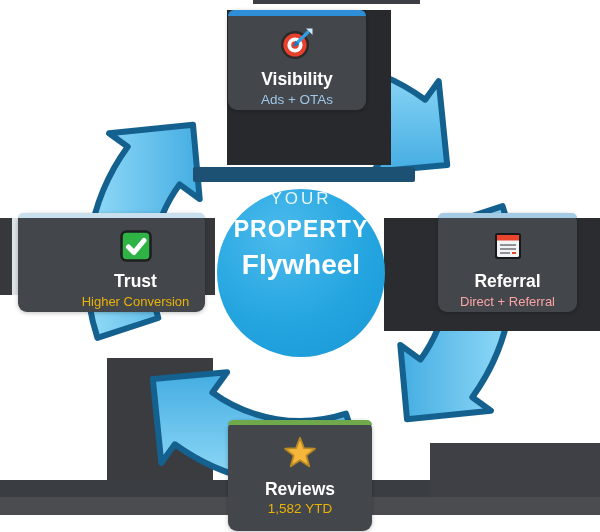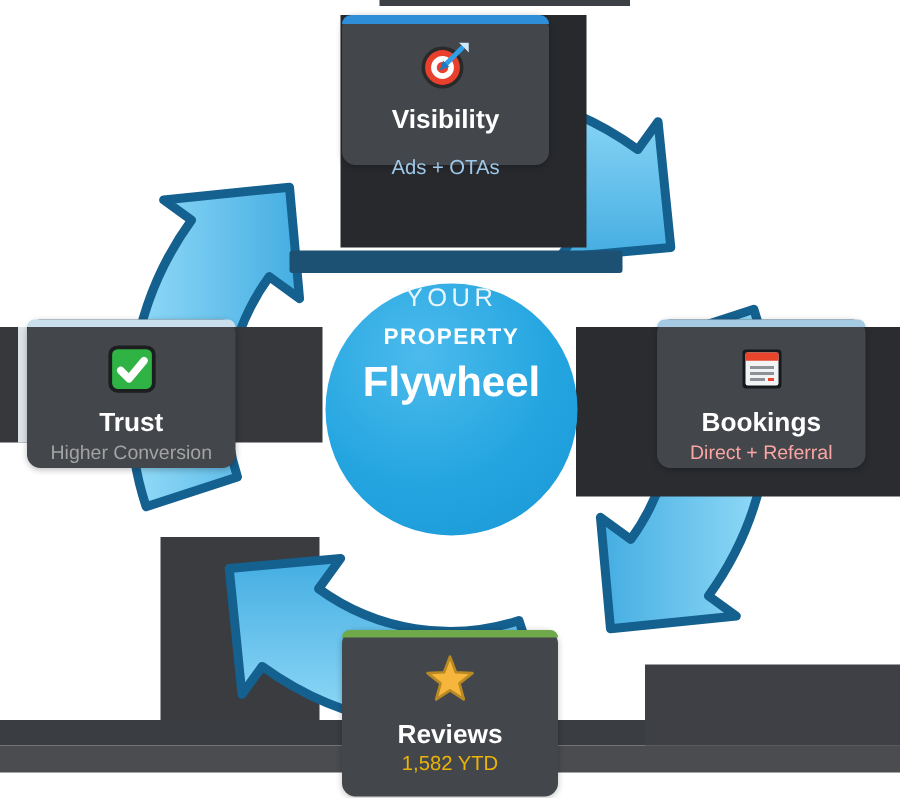--- a/index.html
+++ b/index.html
@@ -30,27 +30,27 @@
   }
   .card .bar{position:absolute;left:0;top:0;width:100%;border-radius:9px 9px 0 0;}
   .card .icon{line-height:0;}
   .card .title{color:#ffffff;font-weight:bold;font-size:17.5px;}
   .card .sub{font-size:13.5px;}
 
   .card-top{left:228px;top:10px;width:138px;height:100px;}
   .card-top .bar{height:6px;background:#2e8fd8;}
   .card-top .icon{margin-top:17px;}
   .card-top .title{margin-top:8px;}
-  .card-top .sub{margin-top:14px;color:#9fc8e8;}
+  .card-top .sub{margin-top:2px;color:#9fc8e8;}
 
-  .card-left{left:18px;top:213px;width:139px;height:99px;}
+  .card-left{left:18px;top:213px;width:139px;height:99px;padding-left:48px;}
   .card-left .bar{height:5px;background:#c9dfee;}
   .card-left .icon{margin-top:16px;}
   .card-left .title{margin-top:8px;}
-  .card-left .sub{margin-top:2px;color:#a3a3a3;font-size:13px;}
+  .card-left .sub{margin-top:2px;color:#eab308;font-size:13px;}
 
   .card-right{left:438px;top:213px;width:139px;height:99px;}
   .card-right .bar{height:5px;background:#a5cbe4;}
   .card-right .icon{margin-top:17px;}
   .card-right .title{margin-top:9px;}
   .card-right .sub{margin-top:2px;color:#fca5a5;font-size:13px;}
 
   .card-bottom{left:228px;top:420px;width:144px;height:111px;}
   .card-bottom .bar{height:5px;background:#6fa94b;}
   .card-bottom .icon{margin-top:15px;}
@@ -58,21 +58,21 @@
   .card-bottom .sub{margin-top:1px;color:#eab308;}
 
   
   .hub{
     position:absolute;left:217px;top:189px;width:168px;height:168px;border-radius:50%;
     background:radial-gradient(circle at 38% 28%, #4cbbec 0%, #24a5e0 55%, #1896d4 100%);
     display:flex;flex-direction:column;align-items:center;justify-content:flex-start;
     color:#fff;text-align:center;
   }
   .hub-your{font-size:17px;letter-spacing:3px;color:#eaf6fd;margin-bottom:7px;}
-  .hub-property{font-size:15px;font-weight:bold;letter-spacing:1px;margin-bottom:6px;}
+  .hub-property{font-size:23px;font-weight:bold;letter-spacing:1px;margin-bottom:6px;}
   .hub-flywheel{font-size:28px;font-weight:bold;}
 </style>
 </head>
 <body>
 
 <div class="stage">
 
   <div class="patch p-sw-patch"></div>
 
   <svg class="arrows" width="600" height="532" viewBox="0 0 600 532">
@@ -125,21 +125,21 @@
         <rect x="5" y="5" width="22" height="22" rx="1.5" fill="#f2f3f4"></rect>
         <rect x="5" y="5" width="22" height="5.5" fill="#e8452c"></rect>
         <g fill="#8e9296">
           <rect x="8" y="14" width="16" height="2"></rect>
           <rect x="8" y="18" width="16" height="2"></rect>
           <rect x="8" y="22" width="10" height="2"></rect>
         </g>
         <rect x="20" y="22" width="4" height="2" fill="#e8452c"></rect>
       </svg>
     </div>
-    <div class="title">Bookings</div>
+    <div class="title">Referral</div>
     <div class="sub">Direct + Referral</div>
   </div>
 
   <div class="card card-bottom">
     <div class="bar"></div>
     <div class="icon">
       <svg width="36" height="36" viewBox="0 0 32 32">
         <path d="M16 2.5 L19.5 11.7 L29.3 12.2 L21.6 18.3 L24.2 27.8 L16 22.4 L7.8 27.8 L10.4 18.3 L2.7 12.2 L12.5 11.7 Z" fill="#f6b63c" stroke="#b98a24" stroke-width="1.6" stroke-linejoin="round"></path>
       </svg>
     </div>

